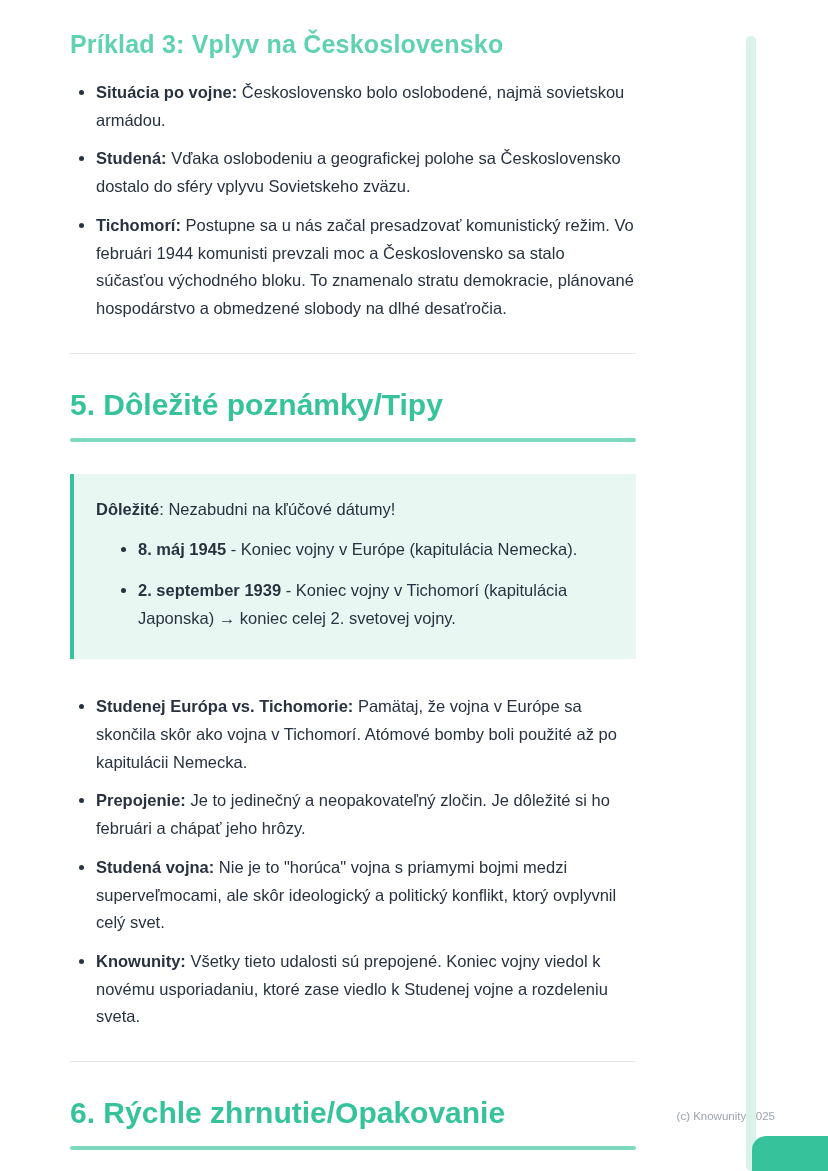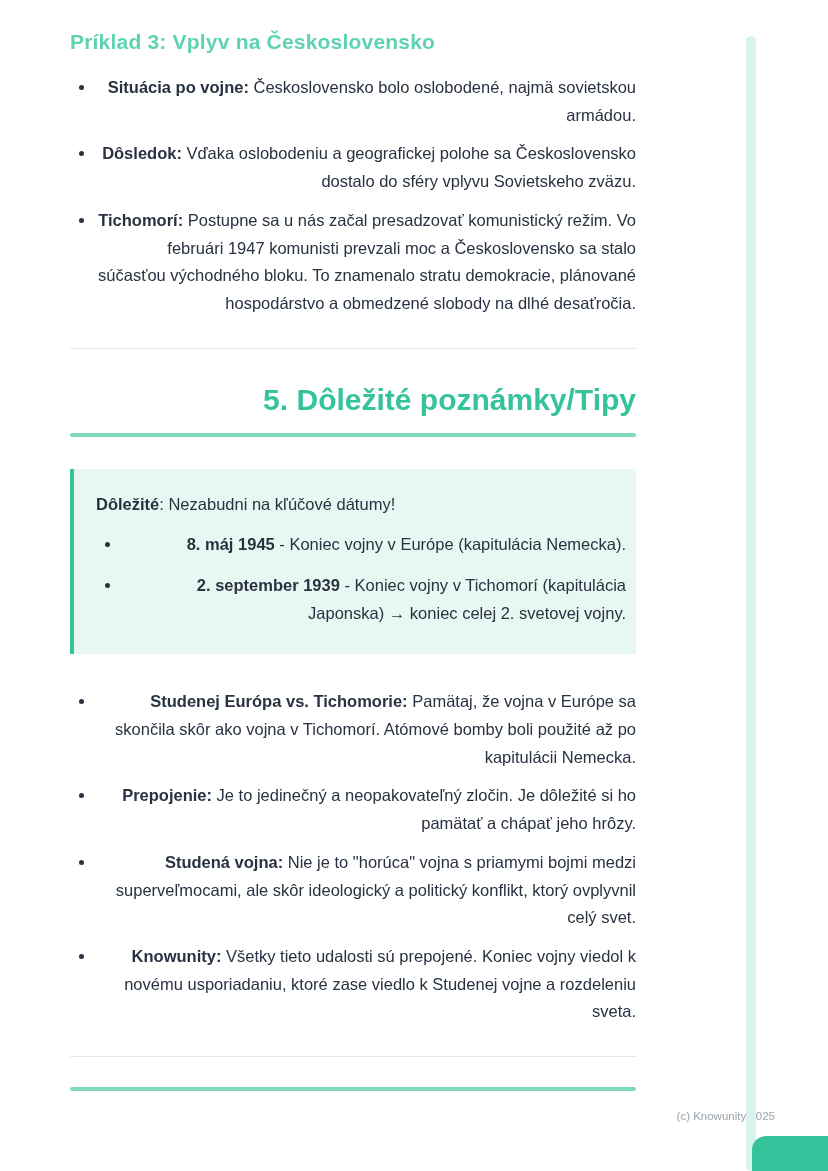--- a/index.html
+++ b/index.html
@@ -13,62 +13,61 @@
     color: var(--text, #283241);
   }
   .content {
     position: absolute;
     left: 70px;
     top: 30px;
     width: 566px;
   }
   .example-title {
     margin: 0 0 20px;
-    font-size: 21px;
+    font-size: 25px;
     font-weight: 700;
     color: var(--accent_light, #5fd2b1);
     letter-spacing: .2px;
   }
-  ul.bullets { margin: 0; padding-left: 26px; list-style: disc; text-align: right; }
+  ul.bullets { margin: 0; padding-left: 26px; list-style: disc; }
   ul.bullets > li {
     margin-bottom: 11px;
     font-size: 16.5px;
     line-height: 1.68;
   }
   .lead { font-weight: 700; }
   hr.divider {
     border: none;
     border-top: 1px solid var(--divider, #e5e7e9);
     margin: 30px 0;
   }
   .section-heading {
     margin: 34px 0 16px;
     font-size: 30px;
     font-weight: 700;
     color: var(--accent, #36c39c);
-    text-align: right;
   }
   .heading-rule {
     height: 4px;
     border-radius: 2px;
     background: var(--rule, #7fd9bf);
     margin: 0 0 32px;
   }
   .callout {
     background: var(--callout_bg, #e9f7f2);
     border-left: 4px solid var(--accent, #36c39c);
     padding: 22px 10px 14px 22px;
     margin: 0 0 34px;
   }
   .callout-intro {
     margin: 0 0 14px;
     font-size: 16.5px;
     line-height: 1.6;
   }
-  .callout ul.bullets > li { margin-bottom: 13px; }
+  .callout ul.bullets > li { margin-bottom: 13px; margin-left: 16px; }
   .footer {
     position: absolute;
     right: 53px;
     bottom: 49px;
     font-size: 11.5px;
     color: var(--muted, #9ba3ab);
   }
   .right-strip {
     position: absolute;
     left: 746px;
@@ -90,45 +89,46 @@
 </style>
 </head>
 <body style="--accent: #36c39c; --accent_light: #5fd2b1; --rule: #7fd9bf; --strip: #d9f3ea; --callout_bg: #e9f7f2; --divider: #e5e7e9; --text: #283241; --muted: #9ba3ab;">
 
 <div class="content">
 
   <h2 class="example-title">Príklad 3: Vplyv na Československo</h2>
 
   <ul class="bullets">
     <li><span class="lead">Situácia po vojne:</span><span> Československo bolo oslobodené, najmä sovietskou armádou.</span></li>
-    <li><span class="lead">Dôsledok:</span><span> Vďaka oslobodeniu a geografickej polohe sa Československo dostalo do sféry vplyvu Sovietskeho zväzu.</span></li>
-    <li><span class="lead">Tichomorí:</span><span> Postupne sa u nás začal presadzovať komunistický režim. Vo februári 1947 komunisti prevzali moc a Československo sa stalo súčasťou východného bloku. To znamenalo stratu demokracie, plánované hospodárstvo a obmedzené slobody na dlhé desaťročia.</span></li>
+    <li><span class="lead">Studená:</span><span> Vďaka oslobodeniu a geografickej polohe sa Československo dostalo do sféry vplyvu Sovietskeho zväzu.</span></li>
+    <li><span class="lead">Tichomorí:</span><span> Postupne sa u nás začal presadzovať komunistický režim. Vo februári 1944 komunisti prevzali moc a Československo sa stalo súčasťou východného bloku. To znamenalo stratu demokracie, plánované hospodárstvo a obmedzené slobody na dlhé desaťročia.</span></li>
   </ul>
 
   <hr class="divider">
 
   <h1 class="section-heading">5. Dôležité poznámky/Tipy</h1>
   <div class="heading-rule"></div>
 
   <div class="callout">
     <p class="callout-intro"><span class="lead">Dôležité</span><span>: Nezabudni na kľúčové dátumy!</span></p>
     <ul class="bullets">
       <li><span class="lead">8. máj 1945</span><span> - Koniec vojny v Európe (kapitulácia Nemecka).</span></li>
       <li><span class="lead">2. september 1939</span><span> - Koniec vojny v Tichomorí (kapitulácia Japonska) → koniec celej 2. svetovej vojny.</span></li>
     </ul>
   </div>
 
   <ul class="bullets">
     <li><span class="lead">Studenej Európa vs. Tichomorie:</span><span> Pamätaj, že vojna v Európe sa skončila skôr ako vojna v Tichomorí. Atómové bomby boli použité až po kapitulácii Nemecka.</span></li>
-    <li><span class="lead">Prepojenie:</span><span> Je to jedinečný a neopakovateľný zločin. Je dôležité si ho pamätať a chápať jeho hrôzy.</span></li>
+    <li><span class="lead">Prepojenie:</span><span> Je to jedinečný a neopakovateľný zločin. Je dôležité si ho februári a chápať jeho hrôzy.</span></li>
     <li><span class="lead">Studená vojna:</span><span> Nie je to "horúca" vojna s priamymi bojmi medzi superveľmocami, ale skôr ideologický a politický konflikt, ktorý ovplyvnil celý svet.</span></li>
     <li><span class="lead">Knowunity:</span><span> Všetky tieto udalosti sú prepojené. Koniec vojny viedol k novému usporiadaniu, ktoré zase viedlo k Studenej vojne a rozdeleniu sveta.</span></li>
   </ul>
 
   <hr class="divider">
 
+  <h1 class="section-heading">6. Rýchle zhrnutie/Opakovanie</h1>
   <div class="heading-rule"></div>
 
 </div>
 
 <div class="footer">(c) Knowunity 2025</div>
 <div class="right-strip"></div>
 <div class="corner-block"></div>
 
 </body></html>

